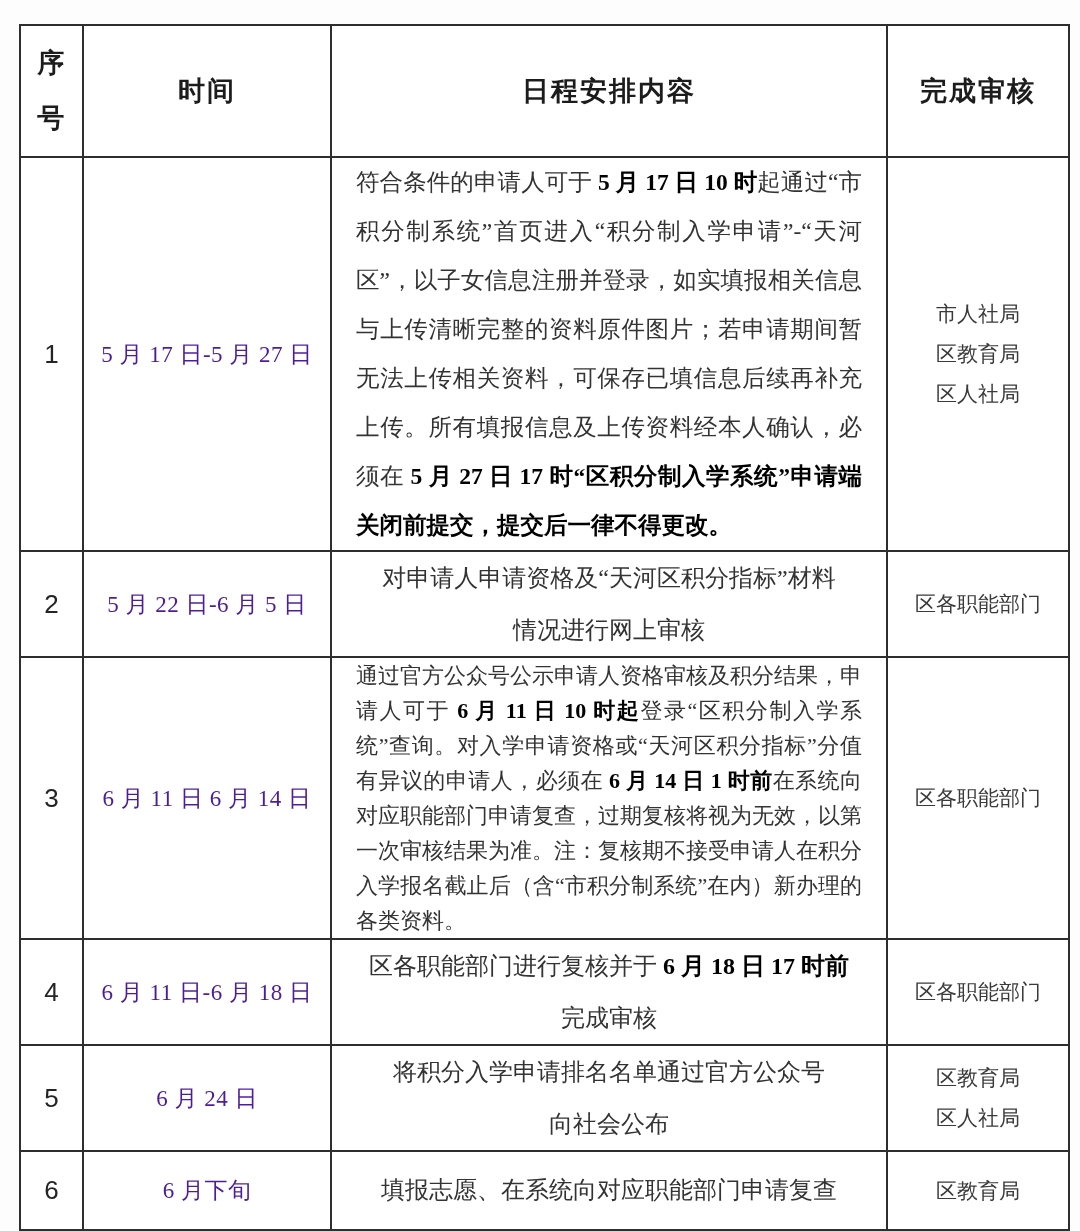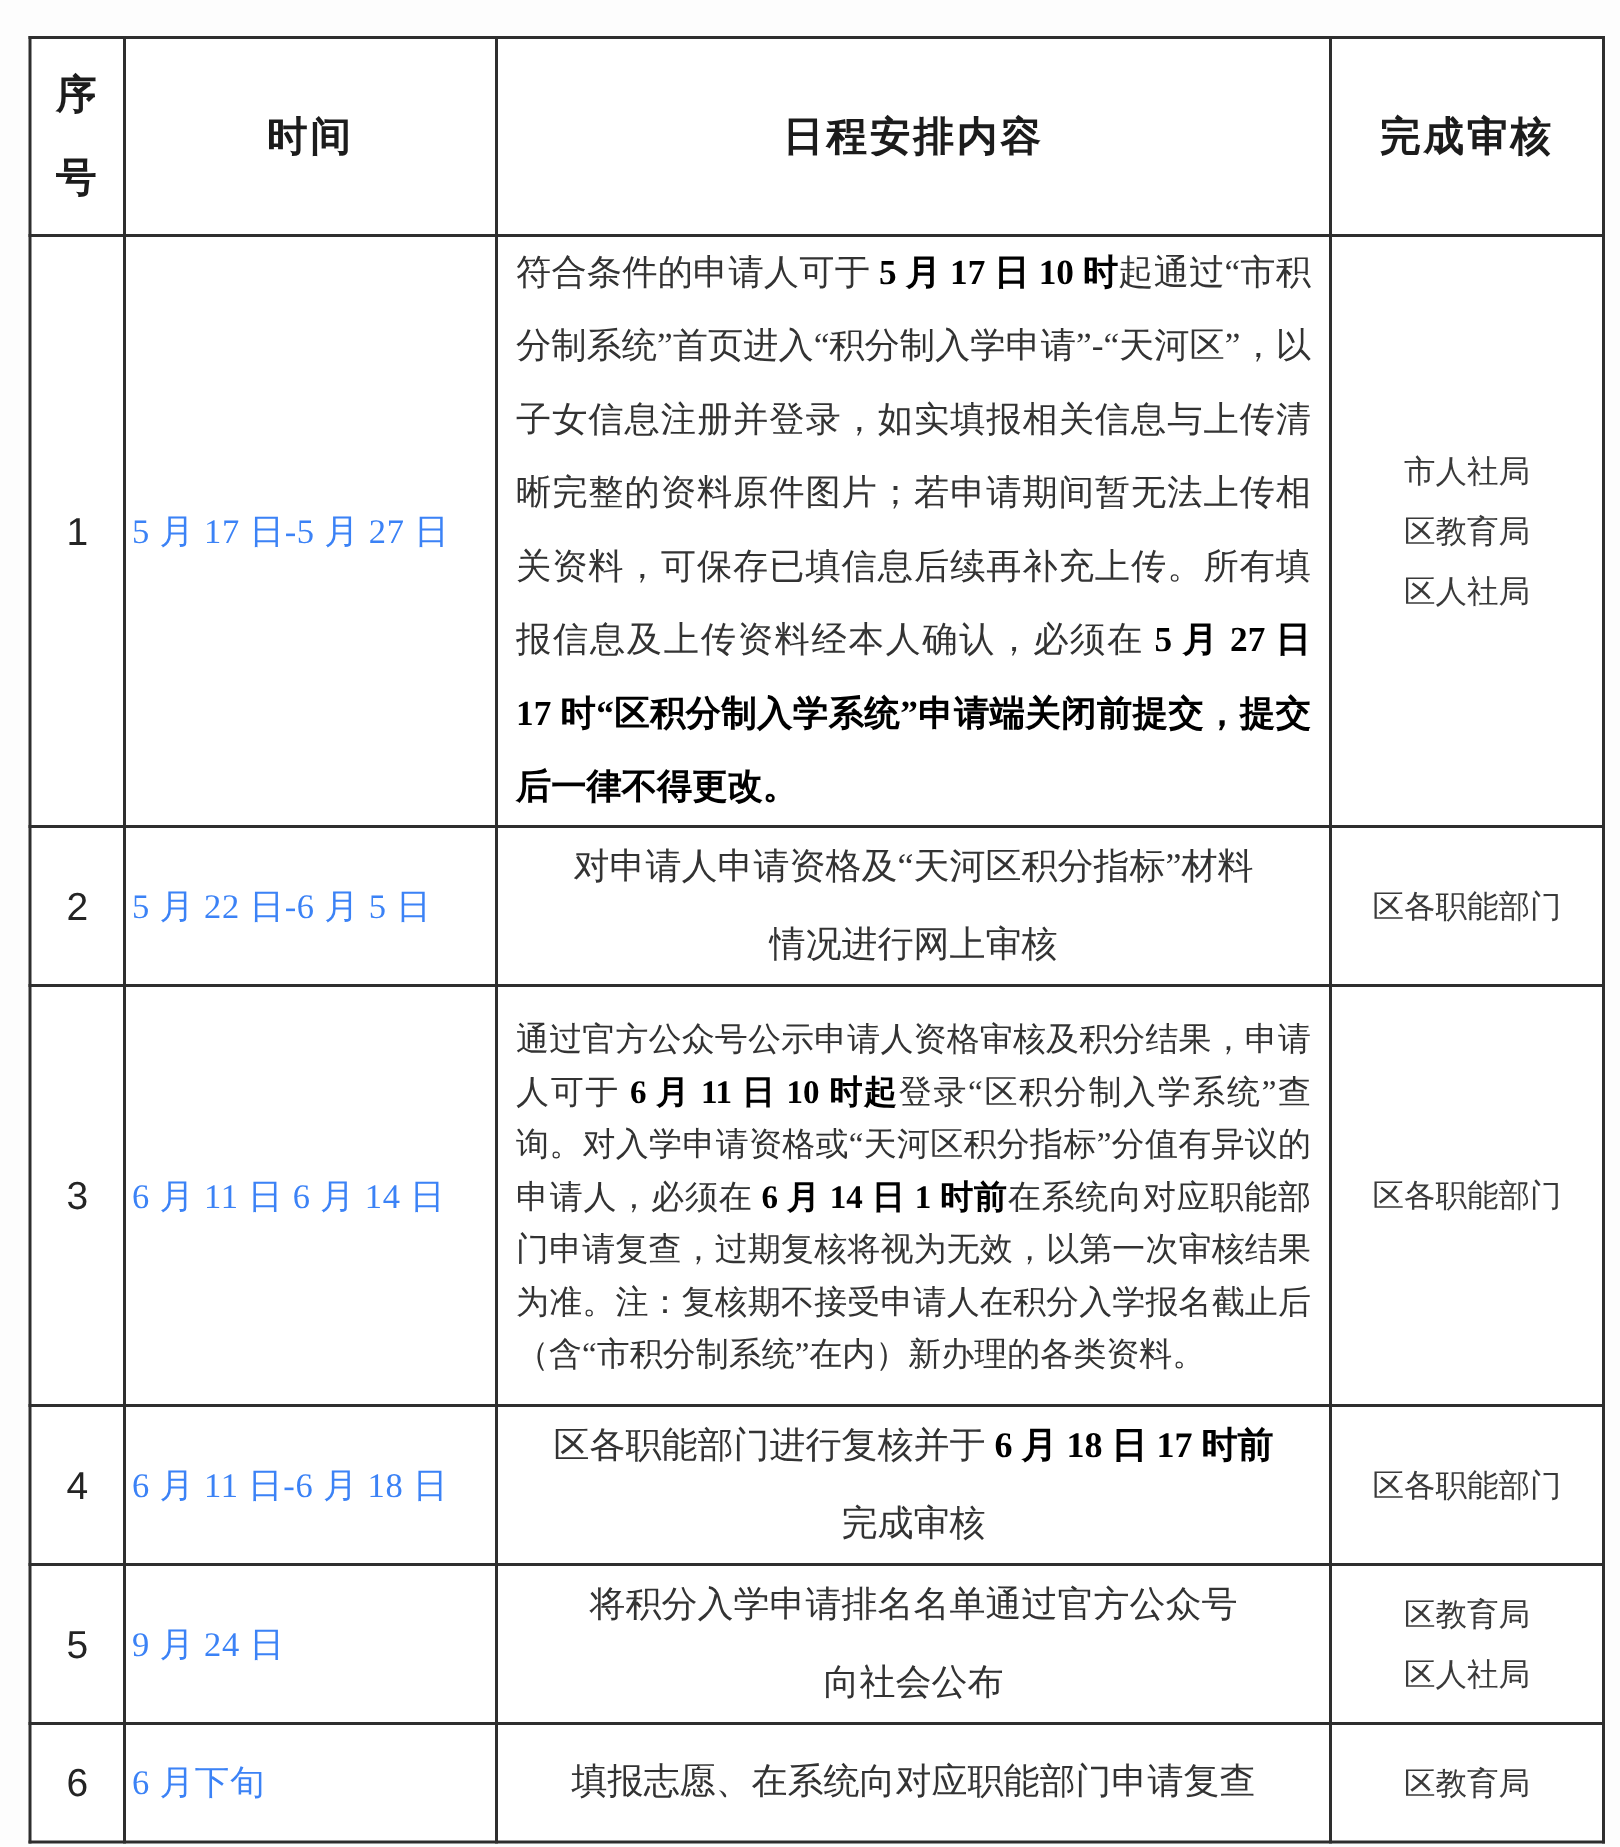--- a/index.html
+++ b/index.html
@@ -51,28 +51,29 @@
   tbody tr:nth-child(5) { height: 106px; }
   tbody tr:nth-child(6) { height: 79px; }
 
   td.cell-no {
     text-align: center;
     font-size: 26px;
     font-family: "Liberation Sans", "DejaVu Sans", sans-serif;
     color: #242424;
   }
   td.cell-time {
+    text-align: center;
     font-size: 23px;
-    color: #3b82f6;
+    color: #4c1d95;
     letter-spacing: 0.5px;
     padding: 0 4px;
     margin-left: 24px;
   }
   td.cell-content {
-    padding: 0 12px;
+    padding: 0 24px;
     font-size: 24px;
     color: #333333;
   }
   td.cell-content b {
     color: #000000;
     font-weight: 700;
   }
   
   tbody tr:nth-child(1) td.cell-content {
     text-align: justify;
@@ -156,21 +157,21 @@
           <td class="cell-no">4</td>
           <td class="cell-time">6 月 11 日-6 月 18 日</td>
           <td class="cell-content"><span>区各职能部门进行复核并于 </span><b>6 月 18 日 17 时前</b><span>
 完成审核</span></td>
           <td class="cell-dept">
             <div>区各职能部门</div>
           </td>
         </tr>
         <tr>
           <td class="cell-no">5</td>
-          <td class="cell-time">9 月 24 日</td>
+          <td class="cell-time">6 月 24 日</td>
           <td class="cell-content"><span>将积分入学申请排名名单通过官方公众号
 向社会公布</span></td>
           <td class="cell-dept">
             <div>区教育局</div>
             <div>区人社局</div>
           </td>
         </tr>
         <tr>
           <td class="cell-no">6</td>
           <td class="cell-time">6 月下旬</td>

